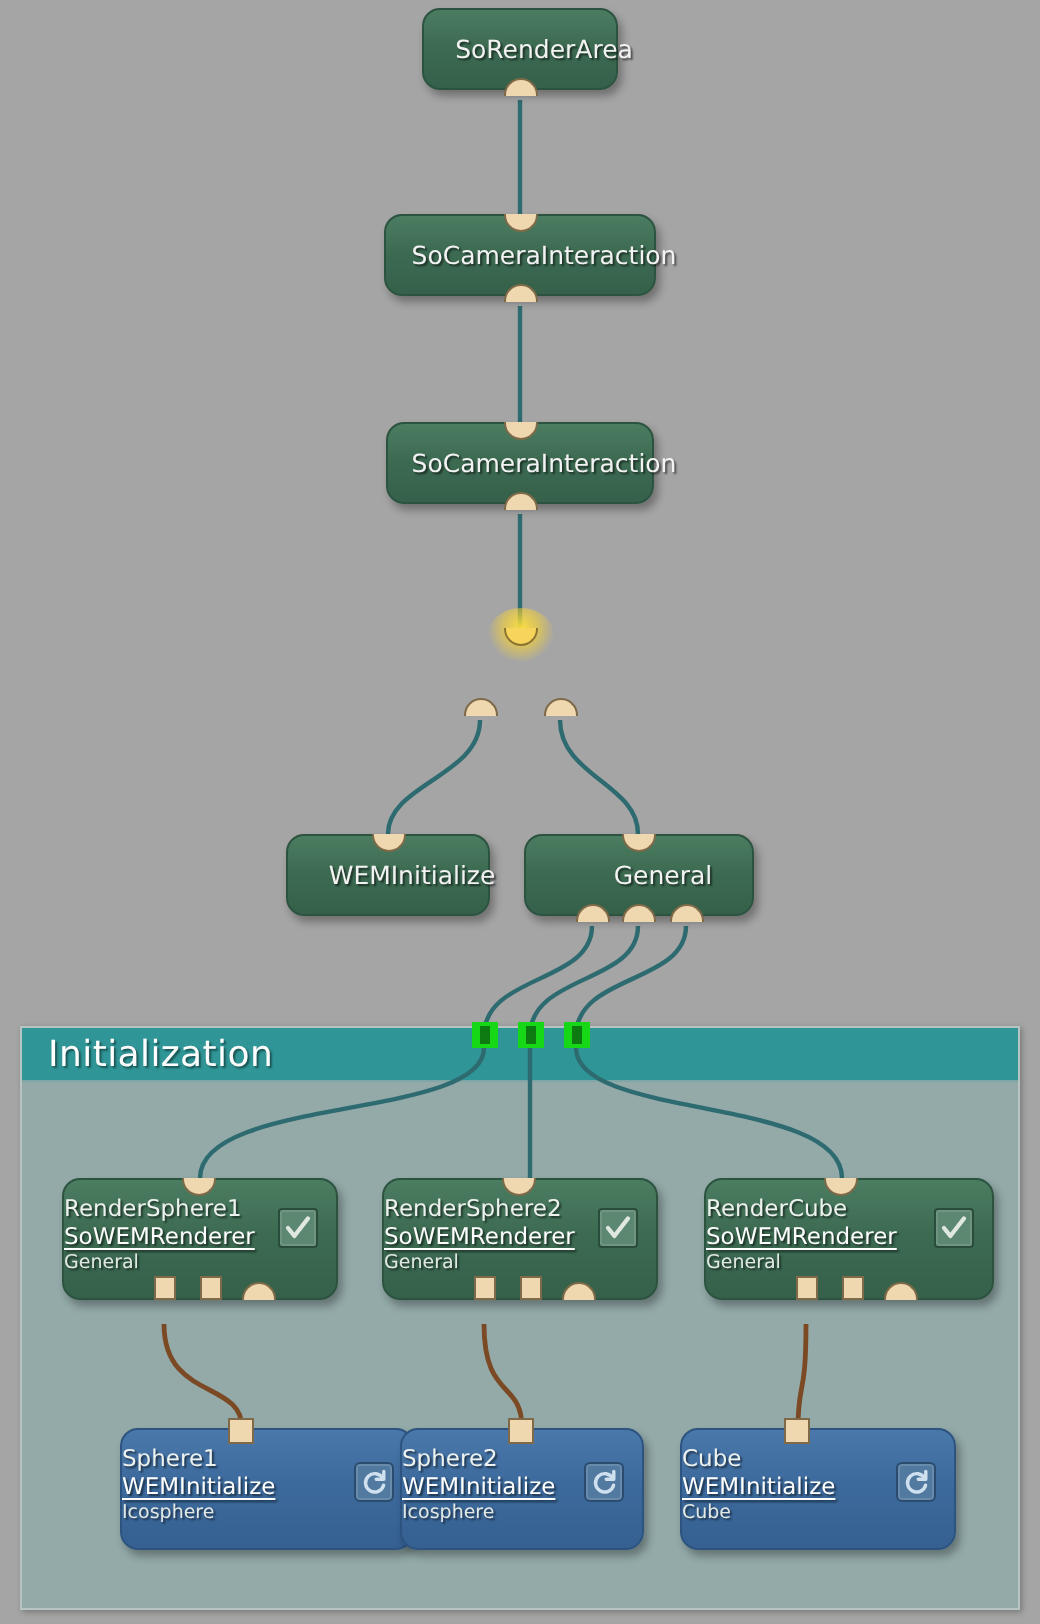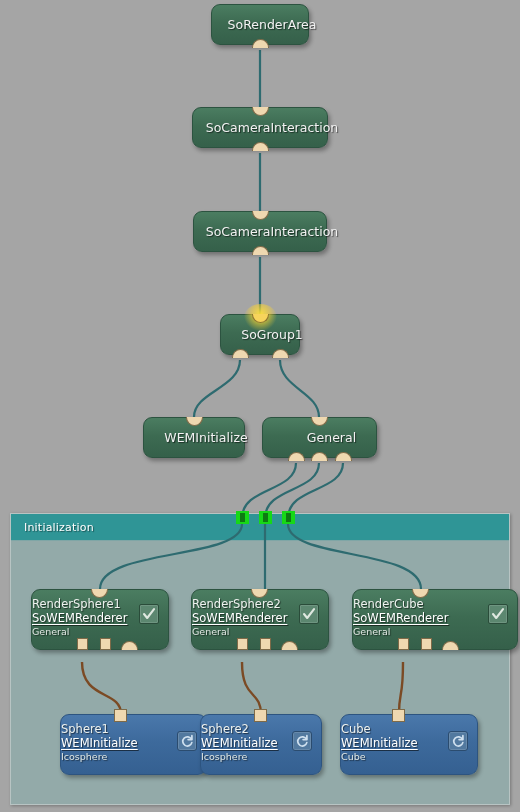--- a/index.html
+++ b/index.html
@@ -22,21 +22,21 @@
     position:absolute;
     background:#93aaa9;
     border:1px solid #b8c4c3;
     box-shadow:1px 1px 3px rgba(0,0,0,.28);
     z-index:4;
   }
   .group-title {
     height:27px;
     background:#2f9596;
     color:#fff;
-    font-size:11px;
+    font-size:18px;
     line-height:27px;
     padding-left:13px;
     letter-spacing:.2px;
     text-shadow:1px 1px 1px rgba(0,0,0,.45);
     border-bottom:1px solid #7fa6a6;
   }
 
   
   .node {
     position:absolute;
@@ -226,23 +226,20 @@
   </div>
   <div class="port port-top-round" style="left:252px; top:107px;"></div>
   <div class="port port-bot-round" style="left:252px; top:142px;"></div>
 
   <div class="node green" style="left:193px; top:211px; width:134px; height:41px;">
     <span class="node-label">SoCameraInteraction</span>
   </div>
   <div class="port port-top-round" style="left:252px; top:211px;"></div>
   <div class="port port-bot-round" style="left:252px; top:246px;"></div>
 
-  <div class="node green" style="left:220px; top:314px; width:80px; height:41px;">
-    <span class="node-label">SoGroup1</span>
-  </div>
   <div class="port-glow" style="left:244px; top:304px;"></div>
   <div class="port port-top-round hl" style="left:252px; top:314px;"></div>
   <div class="port port-bot-round" style="left:232px; top:349px;"></div>
   <div class="port port-bot-round" style="left:272px; top:349px;"></div>
 
   <div class="node green" style="left:143px; top:417px; width:102px; height:41px;">
     <span class="node-label">WEMInitialize</span>
   </div>
   <div class="port port-top-round" style="left:186px; top:417px;"></div>
 
@@ -285,21 +282,21 @@
       <svg viewBox="0 0 14 14">
         <path d="M2,7 L5.2,11 L12,2.2" fill="none" stroke="#dfe8e0" stroke-width="2.1" stroke-linecap="round" stroke-linejoin="round"></path>
       </svg>
     </div>
   </div>
   <div class="port port-top-round" style="left:251px; top:589px;"></div>
   <div class="port port-sq" style="left:237px; top:638px;"></div>
   <div class="port port-sq" style="left:260px; top:638px;"></div>
   <div class="port port-bot-round" style="left:281px; top:641px;"></div>
 
-  <div class="node green detail" style="left:352px; top:589px; width:166px; height:61px;text-decoration:underline;">
+  <div class="node green detail" style="left:352px; top:589px; width:145px; height:61px;text-decoration:underline;">
     <div class="detail-body">
       <div class="d-name-wrap">
         <div class="d-name">RenderCube</div>
         <div class="d-type">SoWEMRenderer</div>
       </div>
       <div class="d-sub">General</div>
     </div>
     <div class="chk" style="right:9px; top:14px;">
       <svg viewBox="0 0 14 14">
         <path d="M2,7 L5.2,11 L12,2.2" fill="none" stroke="#dfe8e0" stroke-width="2.1" stroke-linecap="round" stroke-linejoin="round"></path>

